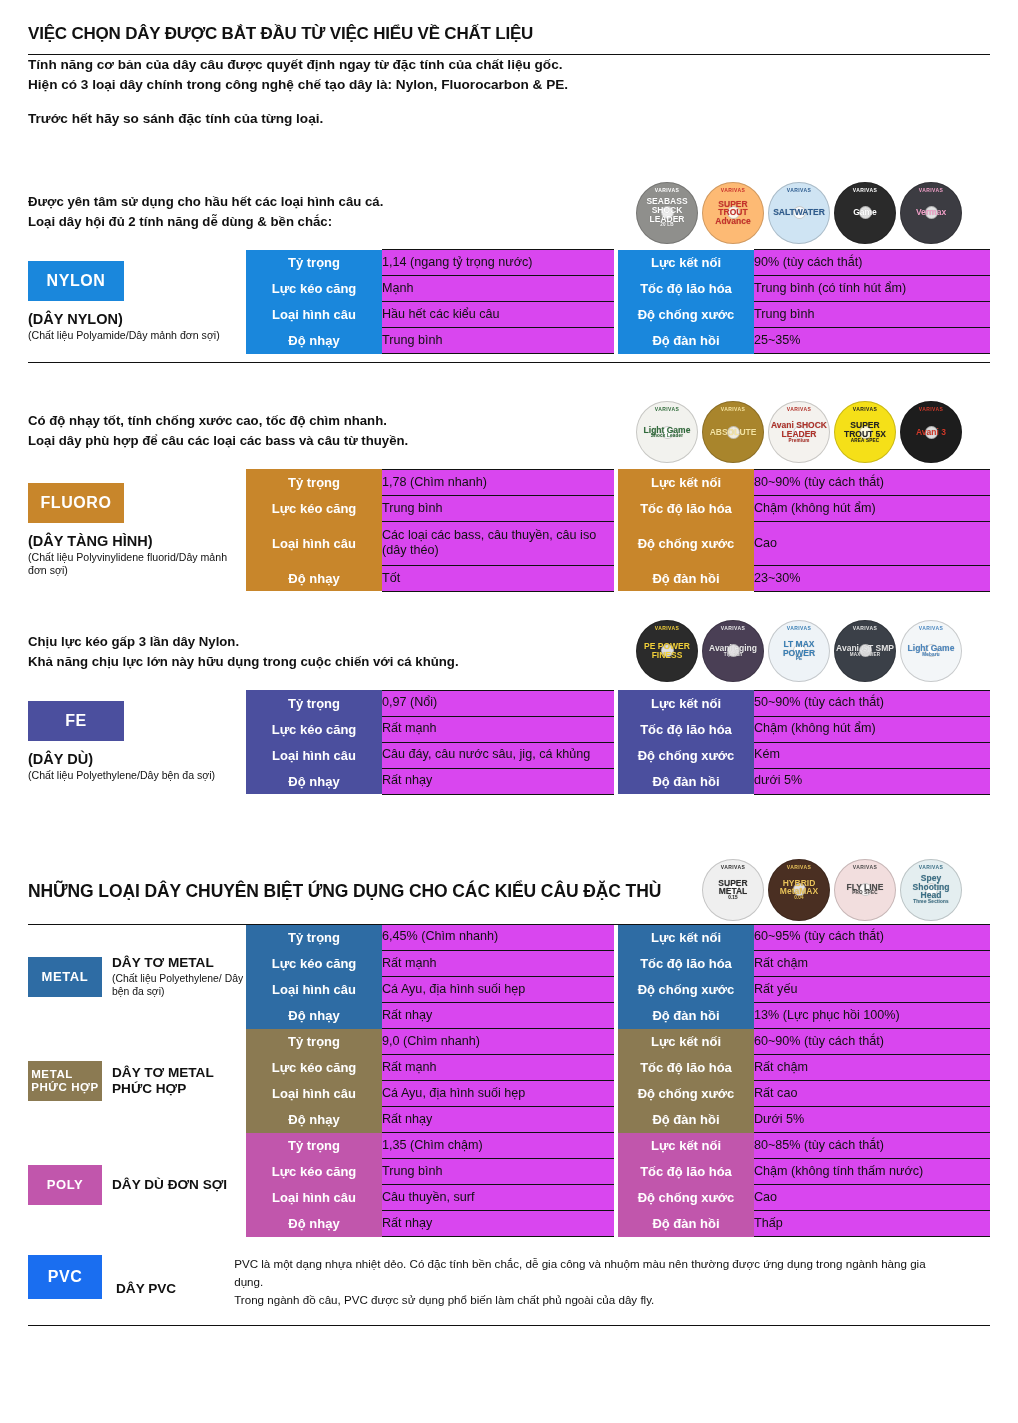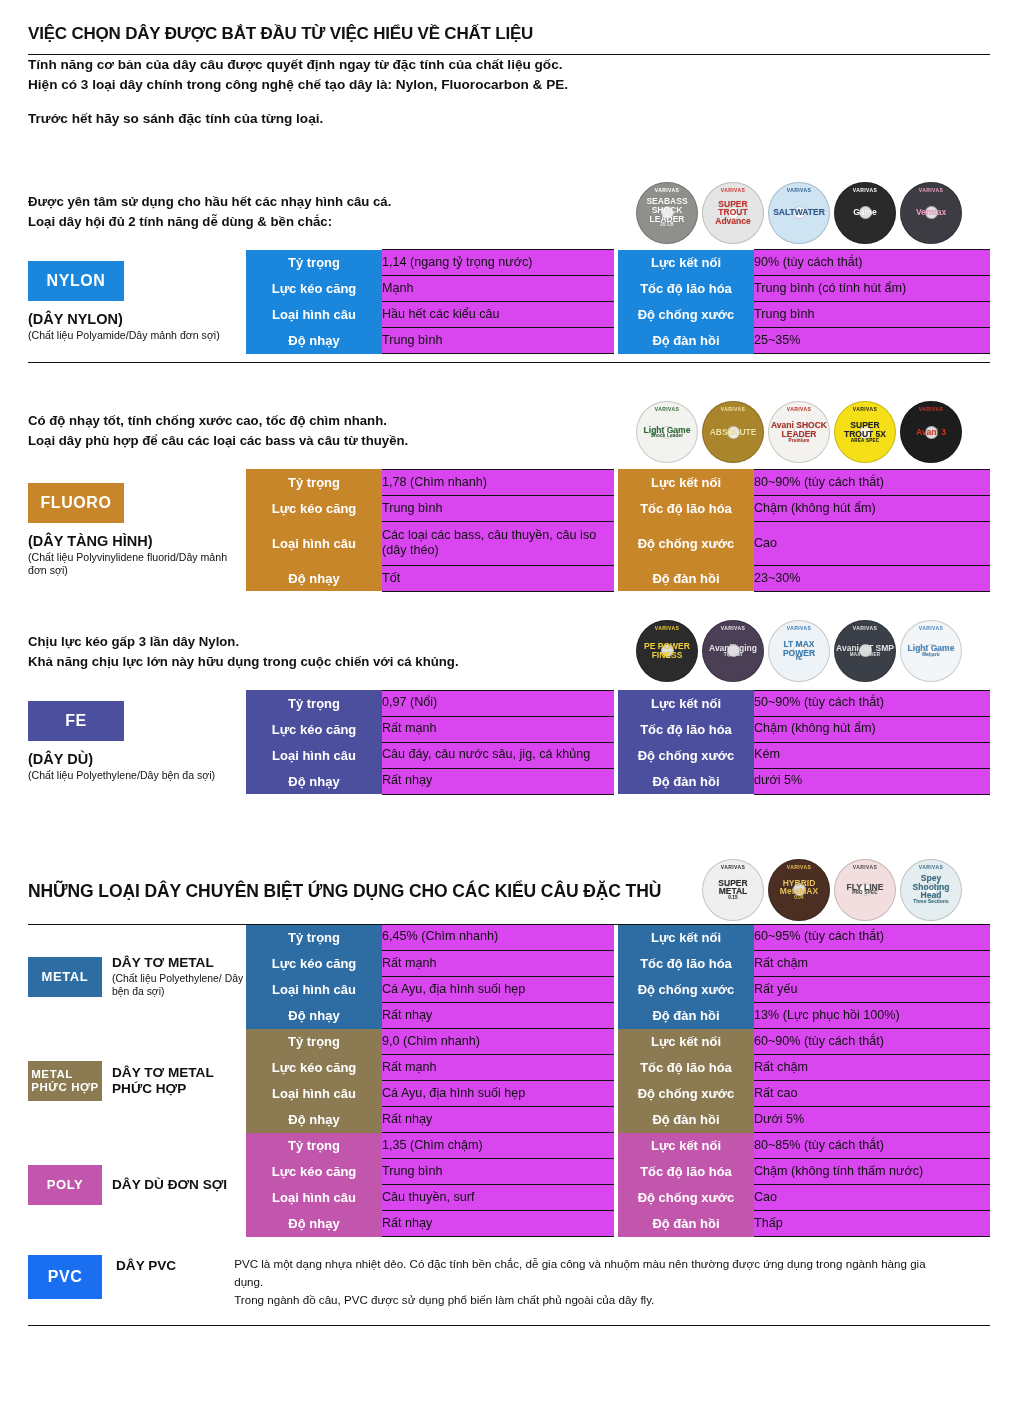--- a/index.html
+++ b/index.html
@@ -95,21 +95,21 @@
   .ident-txt .t1 { font-size: 13.6px; font-weight: bold; line-height: 1.15; }
   .ident-txt .t2 { font-size: 10.4px; line-height: 1.25; margin-top: 2px; }
 
   .sec-head2 {
     font-size: 17.5px; font-weight: bold; letter-spacing: -0.1px;
   }
 
   
   .pvc-row { display: flex; align-items: flex-start; gap: 0; }
   .pvc-badge { width: 74px; height: 44px; }
-  .pvc-name { font-size: 13.6px; font-weight: bold; margin-left: 14px; margin-top: 3px; }
+  .pvc-name { font-size: 13.6px; font-weight: bold; margin-left: 14px; margin-top: 26px; }
   .pvc-text { margin-left: 58px; font-size: 11.6px; line-height: 1.55; max-width: 700px; }
 
   .divider-strong { border-bottom: 1.6px solid #111; }
 </style>
 </head>
 <body>
 
 <div class="page">
 
   <h1 class="doc-title">VIỆC CHỌN DÂY ĐƯỢC BẮT ĐẦU TỪ VIỆC HIỂU VỀ CHẤT LIỆU</h1>
@@ -117,30 +117,30 @@
 
   <div class="intro">
     <div>Tính năng cơ bản của dây câu được quyết định ngay từ đặc tính của chất liệu gốc.</div>
     <div>Hiện có 3 loại dây chính trong công nghệ chế tạo dây là: Nylon, Fluorocarbon &amp; PE.</div>
     <span class="gap"></span>
     <div>Trước hết hãy so sánh đặc tính của từng loại.</div>
   </div>
 
   <div class="section" style="margin-top:58px;">
     <div class="lead">
-      <div>Được yên tâm sử dụng cho hầu hết các nhạy hình câu cá.</div>
+      <div>Được yên tâm sử dụng cho hầu hết các loại hình câu cá.</div>
       <div>Loại dây hội đủ 2 tính năng dễ dùng &amp; bền chắc:</div>
     </div>
     <div class="spools" style="right:28px; top:-6px;">
         <div class="spool" style="background: rgb(143, 143, 140); color: rgb(255, 255, 255);">
           <div class="brand" style="color: rgb(255, 255, 255);">VARIVAS</div>
           <div class="hub"></div>
           <div class="ptxt">SEABASS SHOCK LEADER<span class="sub">20 LB</span></div>
         </div>
-        <div class="spool" style="background: #e5e5e5; color: rgb(200, 48, 43);">
+        <div class="spool" style="background: #fdba74; color: rgb(200, 48, 43);">
           <div class="brand" style="color: rgb(200, 48, 43);">VARIVAS</div>
           <div class="hub"></div>
           <div class="ptxt">SUPER TROUT Advance</div>
         </div>
         <div class="spool" style="background: rgb(207, 228, 243); color: rgb(45, 91, 142);">
           <div class="brand" style="color: rgb(45, 91, 142);">VARIVAS</div>
           <div class="hub"></div>
           <div class="ptxt">SALTWATER</div>
         </div>
         <div class="spool" style="background: rgb(42, 42, 42); color: rgb(255, 255, 255);">

